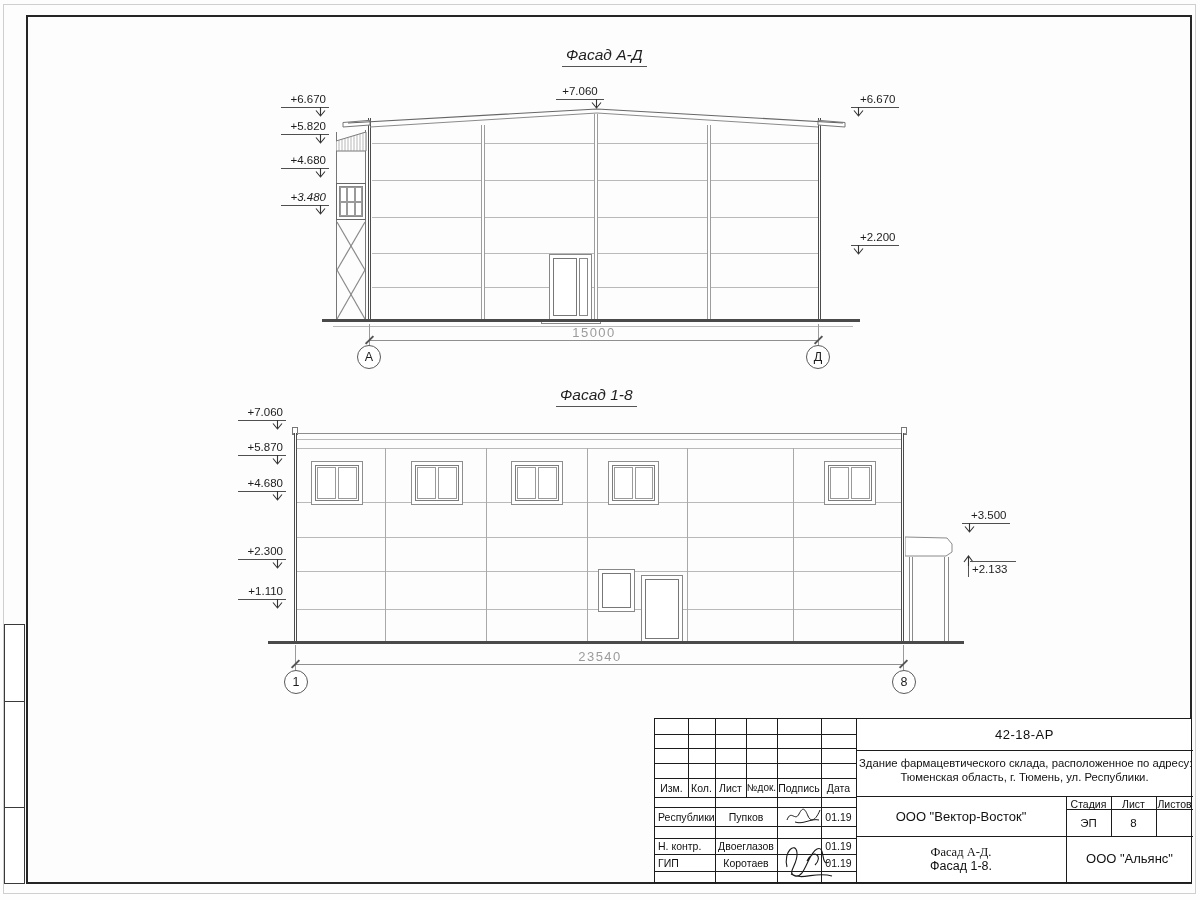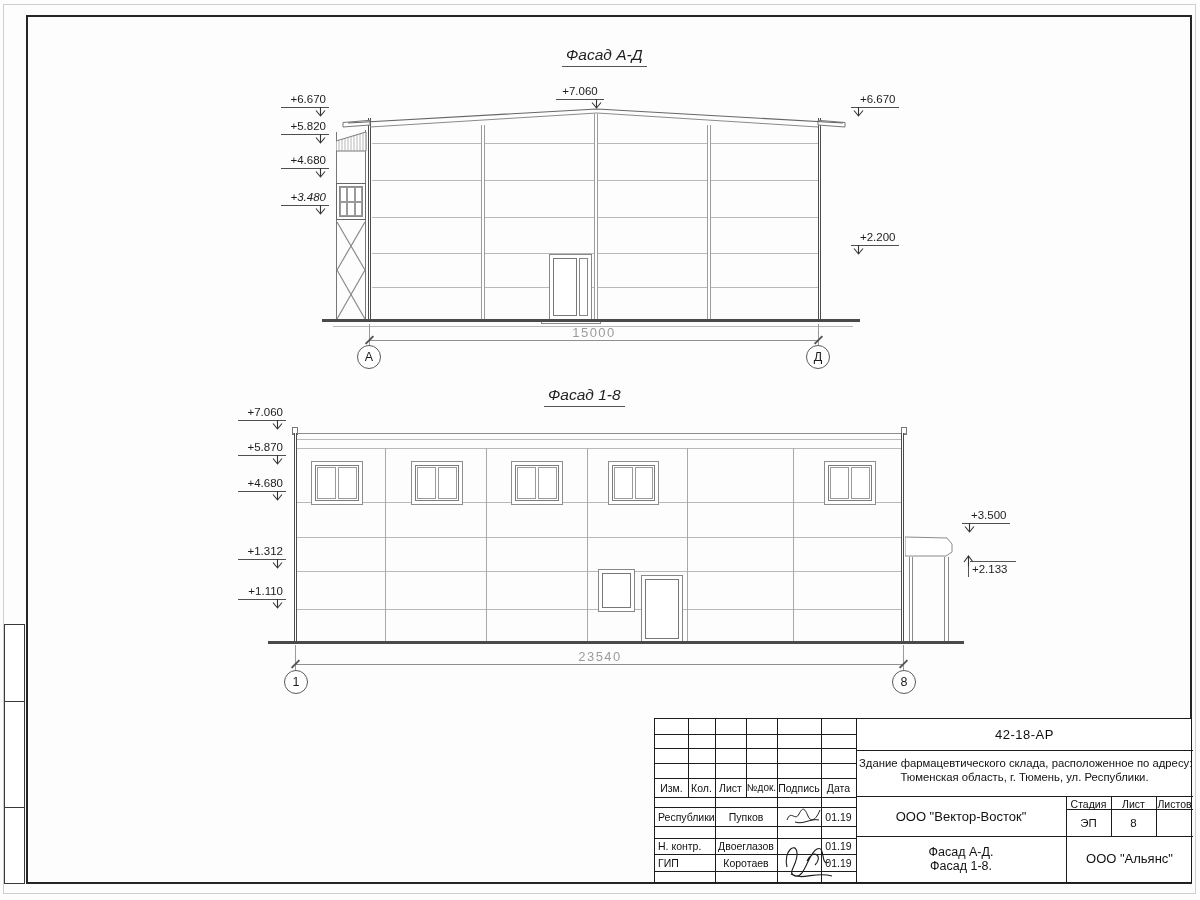--- a/index.html
+++ b/index.html
@@ -181,21 +181,21 @@
     </div>
     <div class="lvl lvl-r" style="left:851px;top:231px;">
       <span class="lvl-t">+2.200</span>
       <svg width="13" height="13" viewBox="0 0 13 13">
           <path d="M6.5 0 V8 M2 3.5 L6.5 9 L11 3.5" stroke="#333" stroke-width="1.1" fill="none"></path>
         </svg>
     </div>
   </div>
 
   <div>
-    <div class="ftitle" style="left:544px;top:386px;font-style:italic;">Фасад 1-8</div>
+    <div class="ftitle" style="left:556px;top:386px;font-style:italic;">Фасад 1-8</div>
 
     <div class="post" style="left:292px;top:427px;width:6px;height:8px;"></div>
     <div class="post" style="left:901px;top:427px;width:6px;height:8px;"></div>
     <div class="hl2" style="left:293px;top:433px;width:614px;height:1.4px;"></div>
     <div class="hl" style="left:296px;top:439px;width:608px;"></div>
     <div class="hl" style="left:296px;top:448px;width:608px;"></div>
 
     <div class="hl" style="left:297px;top:502px;width:606px;"></div>
     <div class="hl" style="left:297px;top:537px;width:606px;"></div>
     <div class="hl" style="left:297px;top:571px;width:606px;"></div>
@@ -277,21 +277,21 @@
           <path d="M6.5 0 V8 M2 3.5 L6.5 9 L11 3.5" stroke="#333" stroke-width="1.1" fill="none"></path>
         </svg>
     </div>
     <div class="lvl lvl-l" style="left:238px;top:477px;">
       <span class="lvl-t">+4.680</span>
       <svg width="13" height="13" viewBox="0 0 13 13">
           <path d="M6.5 0 V8 M2 3.5 L6.5 9 L11 3.5" stroke="#333" stroke-width="1.1" fill="none"></path>
         </svg>
     </div>
     <div class="lvl lvl-l" style="left:238px;top:545px;">
-      <span class="lvl-t">+1.312</span>
+      <span class="lvl-t">+2.300</span>
       <svg width="13" height="13" viewBox="0 0 13 13">
           <path d="M6.5 0 V8 M2 3.5 L6.5 9 L11 3.5" stroke="#333" stroke-width="1.1" fill="none"></path>
         </svg>
     </div>
     <div class="lvl lvl-l" style="left:238px;top:585px;">
       <span class="lvl-t">+1.110</span>
       <svg width="13" height="13" viewBox="0 0 13 13">
           <path d="M6.5 0 V8 M2 3.5 L6.5 9 L11 3.5" stroke="#333" stroke-width="1.1" fill="none"></path>
         </svg>
     </div>
@@ -373,18 +373,18 @@
 
     <div class="tb-txt tb-c" style="left:201px;top:8px;width:337px;font-size:13px;letter-spacing:0.5px;">42-18-АР</div>
     <div class="tb-txt tb-c" style="left:204px;top:38px;width:331px;font-size:11.3px;">Здание фармацевтического склада, расположенное по адресу:</div>
     <div class="tb-txt tb-c" style="left:204px;top:52px;width:331px;font-size:11.3px;text-align:center;">Тюменская область, г. Тюмень, ул. Республики.</div>
     <div class="tb-txt tb-c" style="left:201px;top:90px;width:210px;font-size:13px;">ООО "Вектор-Восток"</div>
     <div class="tb-txt tb-c" style="left:411px;top:79px;width:45px;font-size:10.5px;">Стадия</div>
     <div class="tb-txt tb-c" style="left:456px;top:79px;width:45px;font-size:10.5px;">Лист</div>
     <div class="tb-txt tb-c" style="left:501px;top:79px;width:37px;font-size:10.5px;">Листов</div>
     <div class="tb-txt tb-c" style="left:411px;top:98px;width:45px;font-size:11.5px;">ЭП</div>
     <div class="tb-txt tb-c" style="left:456px;top:98px;width:45px;font-size:11.5px;">8</div>
-    <div class="tb-txt tb-c" style="left:201px;top:126px;width:210px;font-size:12.5px;">Фасад А-Д.</div>
+    <div class="tb-txt tb-c" style="left:201px;top:126px;width:210px;font-size:12.5px;font-family:Liberation Serif, serif;">Фасад А-Д.</div>
     <div class="tb-txt tb-c" style="left:201px;top:140px;width:210px;font-size:12.5px;">Фасад 1-8.</div>
     <div class="tb-txt tb-c" style="left:411px;top:132px;width:127px;font-size:13px;">ООО "Альянс"</div>
   </div>
 
 </div>
 
 </body></html>

